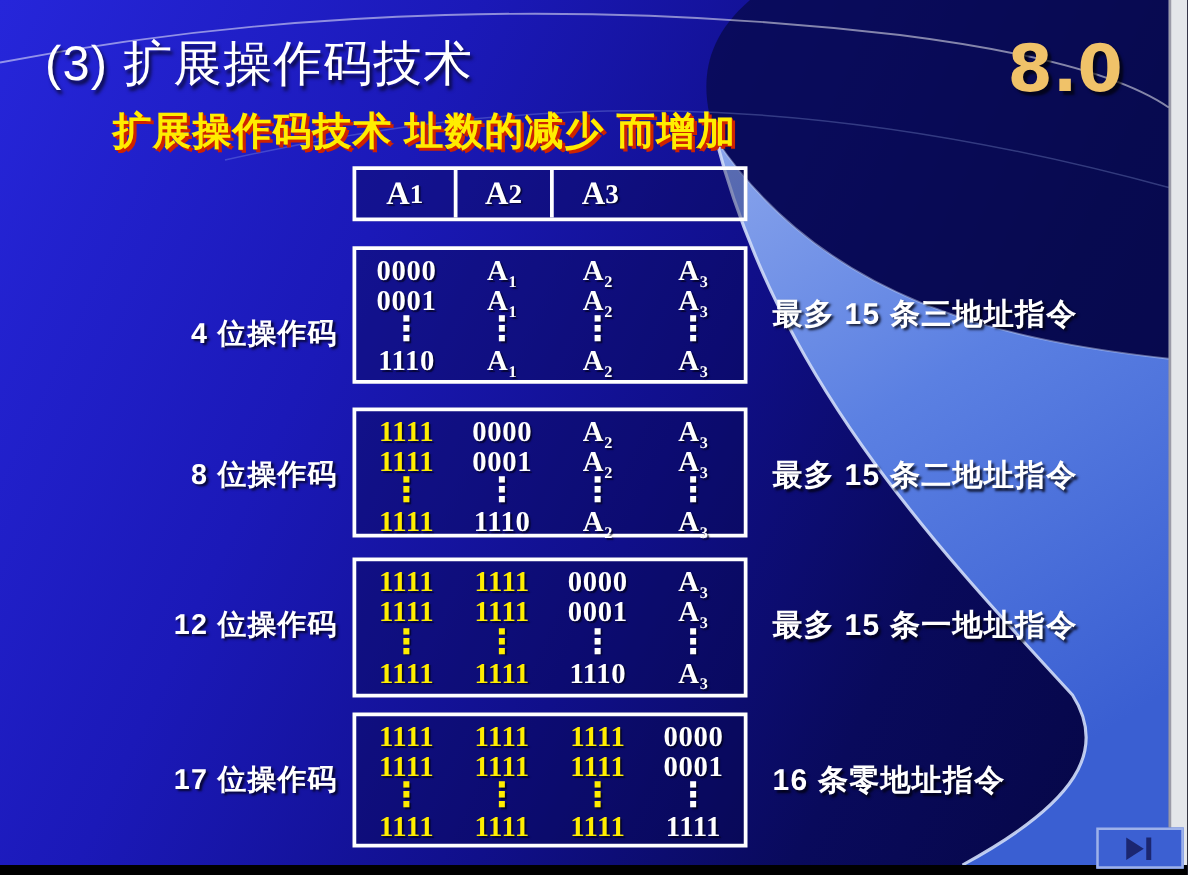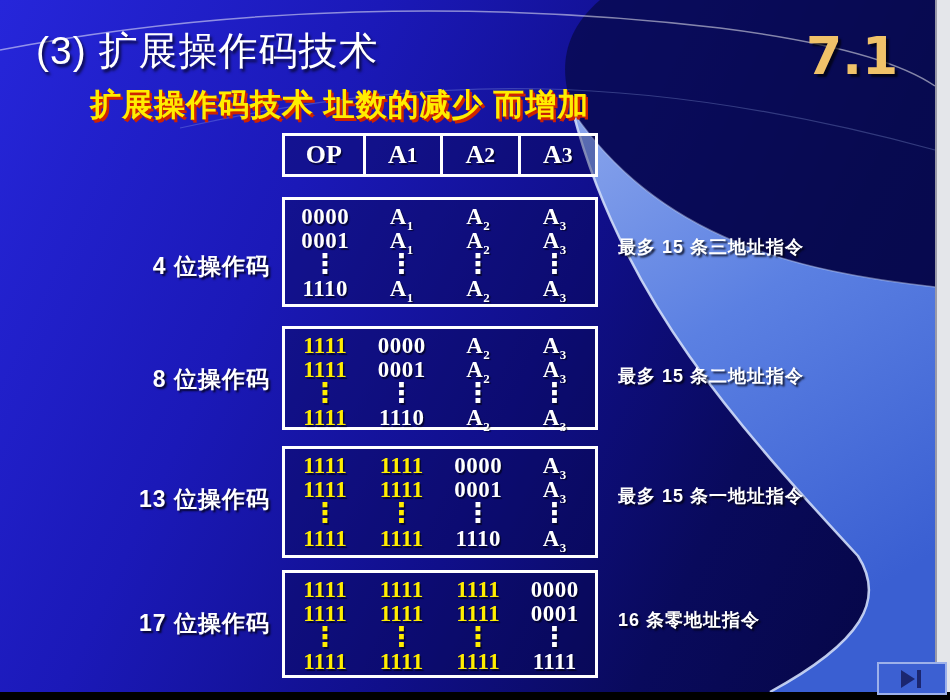--- a/index.html
+++ b/index.html
@@ -54,21 +54,21 @@
   .dotglyph{
     font-family:"DejaVu Sans", sans-serif;font-size:27px;line-height:.85;font-weight:bold;
   }
   .llabel{
     position:absolute;left:40px;width:230px;text-align:right;
     font-size:23px;font-weight:bold;color:#ffffff;letter-spacing:1px;
     text-shadow:2px 2px 2px rgba(0,0,10,.8);
   }
   .rlabel{
     position:absolute;left:618px;width:330px;
-    font-size:18px;font-weight:bold;color:#ffffff;letter-spacing:1px;
+    font-size:24px;font-weight:bold;color:#ffffff;letter-spacing:1px;
     text-shadow:2px 2px 2px rgba(0,0,10,.8);
   }
   .right-margin{
     position:absolute;right:0;top:0;width:15px;height:692px;
     background:#e4e6ea;border-left:2px solid #9a9aa8;box-sizing:border-box;
   }
   .bottom-bar{
     position:absolute;left:0;bottom:0;width:950px;height:8px;background:#000;
   }
   .next-btn{
@@ -97,25 +97,24 @@
     <path d="M573,112 C660,240 800,272 935,287 L935,692 L770,692 C862,642 886,600 858,556 C740,428 622,300 573,112 Z" fill="url(#swooshGrad)"></path>
 
     <path d="M573,112 C622,300 740,428 858,556 C886,600 862,642 770,692" fill="none" stroke="#cfdcf8" stroke-width="2.5" opacity="0.9"></path>
     <path d="M573,112 C660,240 800,272 935,287" fill="none" stroke="#c8d6f6" stroke-width="1.5" opacity="0.45"></path>
 
     <path d="M0,50 C230,6 480,0 720,28 C830,42 900,62 935,86" fill="none" stroke="#ffffff" stroke-width="1.5" opacity="0.5"></path>
     <path d="M180,128 C420,74 640,70 935,150" fill="none" stroke="#a0b8f0" stroke-width="1.2" opacity="0.28"></path>
   </svg>
 
   <div class="page-title">(3) 扩展操作码技术</div>
-  <div class="corner-tag">7.1</div>
+  <div class="corner-tag">8.0</div>
   <div class="subtitle">扩展操作码技术 址数的减少 而增加</div>
 
   <div class="header-table" id="headerTable">
-      <div class="hcell">OP</div>
       <div class="hcell">A<sub>1</sub></div>
       <div class="hcell">A<sub>2</sub></div>
       <div class="hcell">A<sub>3</sub></div>
     </div>
 
   <div id="blocksHost">
       <div class="llabel" style="top: 251px;">4  位操作码</div>
       <div class="opbox" style="top: 197px; height: 110px;">
         <div class="orow">
           <span class="ocell">0000</span>
@@ -164,21 +163,21 @@
           <span class="ocell"><span class="dotglyph">⋮</span></span>
         </div>
         <div class="orow">
           <span class="ocell yellow">1111</span>
           <span class="ocell">1110</span>
           <span class="ocell">A<sub>2</sub></span>
           <span class="ocell">A<sub>3</sub></span>
         </div>
       </div>
       <div class="rlabel" style="top: 364px;">最多 15 条二地址指令</div>
-      <div class="llabel" style="top: 484px;">13  位操作码</div>
+      <div class="llabel" style="top: 484px;">12  位操作码</div>
       <div class="opbox" style="top: 446px; height: 112px;">
         <div class="orow">
           <span class="ocell yellow">1111</span>
           <span class="ocell yellow">1111</span>
           <span class="ocell">0000</span>
           <span class="ocell">A<sub>3</sub></span>
         </div>
         <div class="orow">
           <span class="ocell yellow">1111</span>
           <span class="ocell yellow">1111</span>

